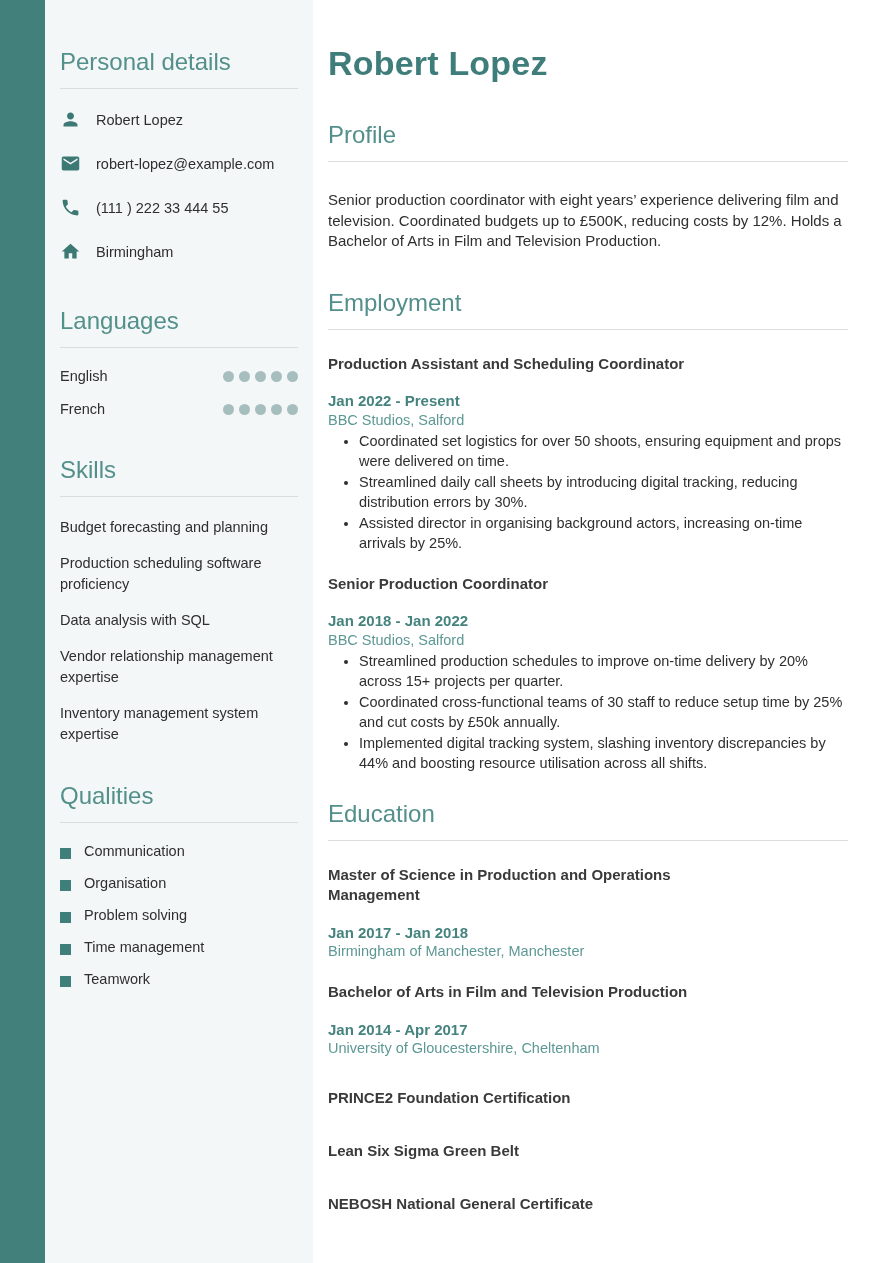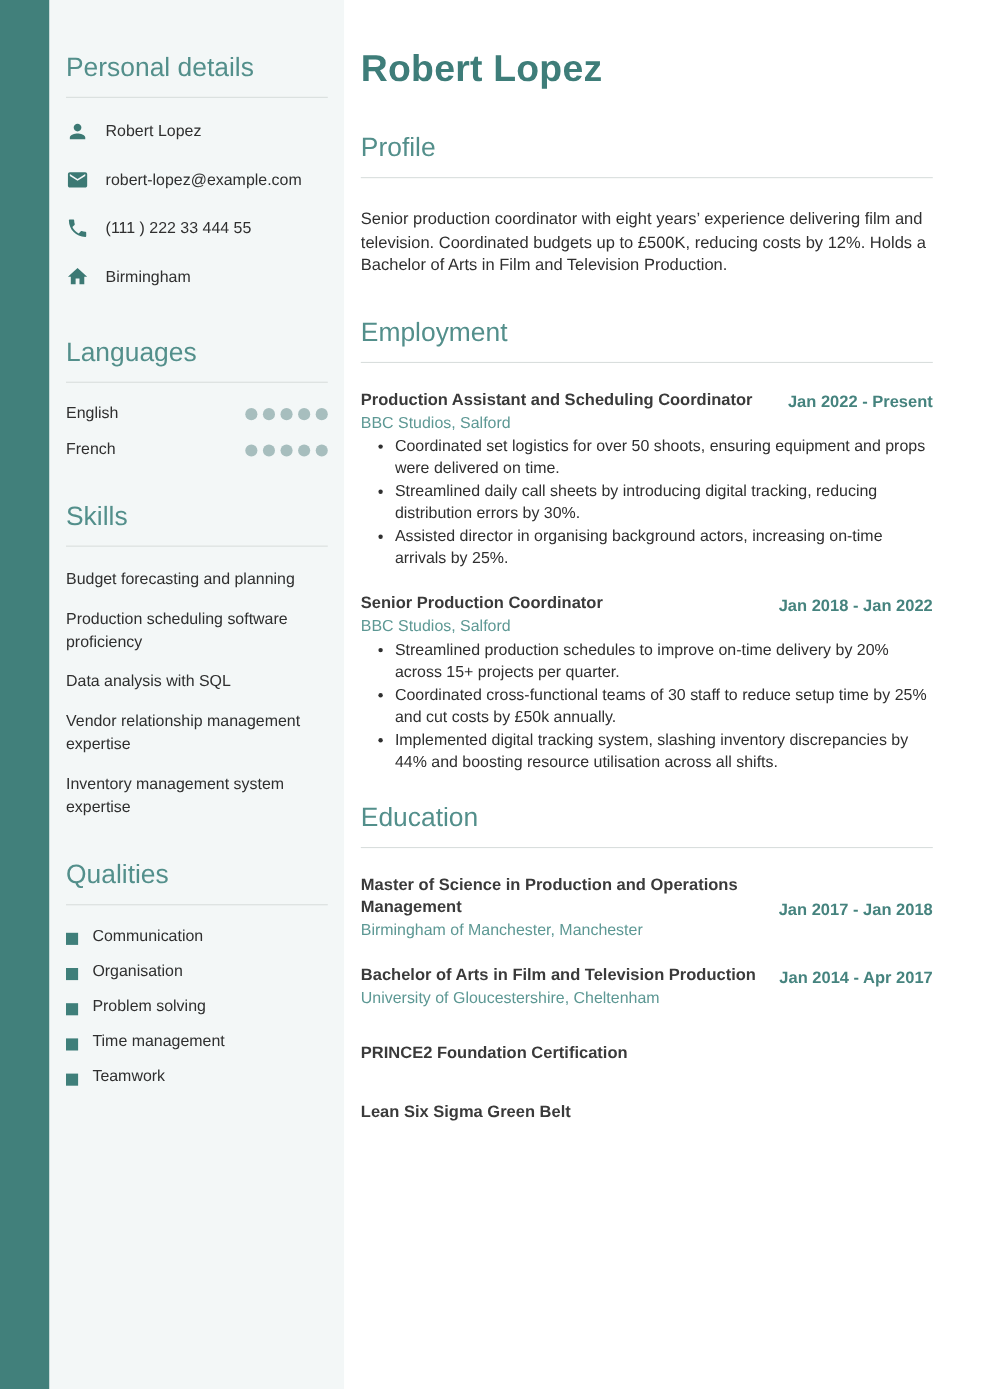--- a/index.html
+++ b/index.html
@@ -54,21 +54,21 @@
   .person-name {
     font-size: 34px; font-weight: 700; color: #3e7d79;
     margin-bottom: 38px; letter-spacing: 0.2px;
   }
   .main-heading { margin-bottom: 24px; }
   .main section { margin-bottom: 30px; }
 
   .profile-text { font-size: 15px; line-height: 20.5px; color: #2f2f2f; width: 520px; margin-top: 28px; }
 
   .entry { margin-bottom: 20px; }
-  .entry-header { display: flex; justify-content: space-between; align-items: flex-end; gap: 18px; }
+  .entry-header { display: flex; justify-content: space-between; align-items: flex-start; gap: 18px; flex-direction: column; }
   .entry-title { font-size: 15px; font-weight: 700; color: #3a3a3a; line-height: 20.5px; max-width: 395px; }
   .edu .entry-title { max-width: 360px; }
   .entry-dates { font-size: 15px; font-weight: 700; color: #45837e; white-space: nowrap; }
   .entry-subtitle { font-size: 14.5px; color: #5d9894; line-height: 21px; margin-top: 0.5px; }
   .entry ul { margin: 0; padding-left: 31px; }
   .entry li { font-size: 14.5px; line-height: 20.5px; color: #2f2f2f; }
 
   .cert-item { font-size: 15px; font-weight: 700; color: #3a3a3a; margin-top: 28px; margin-bottom: 36px; }
   .cert-item + .cert-item { margin-top: 0; }
 
@@ -244,15 +244,16 @@
           <div class="entry-title">Bachelor of Arts in Film and Television Production</div>
           <div class="entry-dates">Jan 2014 - Apr 2017</div>
         </div>
         <div class="entry-subtitle">University of Gloucestershire, Cheltenham</div>
       </div>
     </section>
 
     <section>
       <div class="cert-item">PRINCE2 Foundation Certification</div>
       <div class="cert-item">Lean Six Sigma Green Belt</div>
+      <div class="cert-item">NEBOSH National General Certificate</div>
     </section>
   </main>
 </div>
 
 </body></html>

